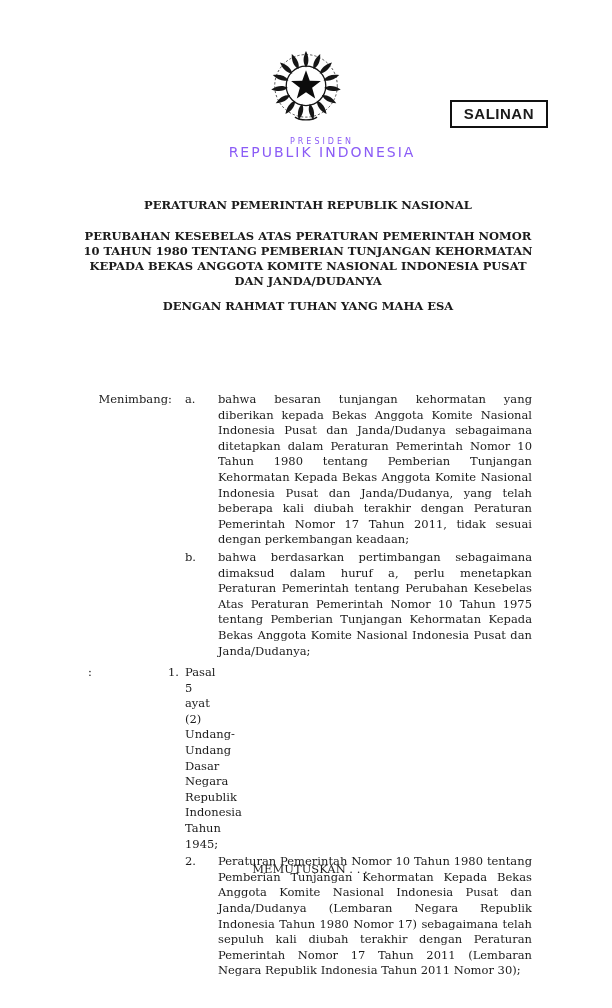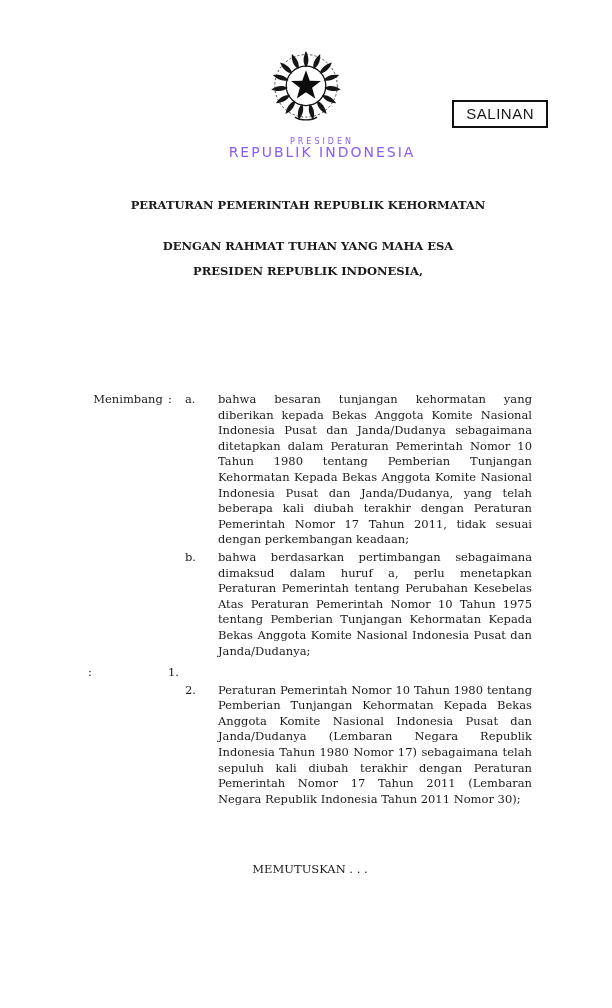--- a/index.html
+++ b/index.html
@@ -42,21 +42,21 @@
     letter-spacing: 2px;
     line-height: 11px;
   }
   .salinan-badge {
     position: absolute;
     top: 100px;
     right: 64px;
     border: 2px solid #111;
     padding: 3px 12px 4px 12px;
     font-family: "Liberation Sans", sans-serif;
-    font-weight: normal;
+    font-weight: bold;
     font-size: 15px;
     letter-spacing: 0.5px;
     background: #fff;
   }
   
   .title-block {
     position: absolute;
     top: 198px;
     left: 82px;
     width: 452px;
@@ -74,21 +74,21 @@
     left: 88px;
     width: 444px;
     font-size: 11.5px;
     line-height: 15.6px;
   }
   .clause-row {
     display: grid;
     grid-template-columns: 80px 17px 33px 1fr;
     margin-bottom: 2px;
   }
-  .clause-label { text-align: center; }
+  .clause-label { text-align: right; }
   .clause-colon { text-align: left; }
   .clause-marker { text-align: left; }
   .clause-text { text-align: justify; }
   .section-gap { height: 4px; }
   
   .continuation {
     position: absolute;
     top: 862px;
     left: 88px;
     width: 444px;
@@ -133,27 +133,27 @@
   <div class="salinan-badge">
     <span>SALINAN</span>
   </div>
 
   <div class="letterhead">
     <div class="lh1">PRESIDEN</div>
     <div class="lh2">REPUBLIK INDONESIA</div>
   </div>
 
   <div class="title-block">
-    <div class="t-line">PERATURAN PEMERINTAH REPUBLIK KEHORMATAN</div>
+    <div class="t-line">PERATURAN PEMERINTAH REPUBLIK NASIONAL</div>
     <div class="t-spacer-sm"></div>
     <div class="t-spacer-sm"></div>
+    <div class="t-line">PERUBAHAN KESEBELAS ATAS PERATURAN PEMERINTAH NOMOR 10 TAHUN 1980 TENTANG PEMBERIAN TUNJANGAN KEHORMATAN KEPADA BEKAS ANGGOTA KOMITE NASIONAL INDONESIA PUSAT DAN JANDA/DUDANYA</div>
     <div class="t-spacer-md"></div>
     <div class="t-line">DENGAN RAHMAT TUHAN YANG MAHA ESA</div>
     <div class="t-spacer-md"></div>
-    <div class="t-line">PRESIDEN REPUBLIK INDONESIA,</div>
   </div>
 
   <div class="body-block">
 
     <div class="clause-row">
       <div class="clause-label">Menimbang</div>
       <div class="clause-colon">:</div>
       <div class="clause-marker">a.</div>
       <div class="clause-text">bahwa besaran tunjangan kehormatan yang diberikan kepada Bekas Anggota Komite Nasional Indonesia Pusat dan Janda/Dudanya sebagaimana ditetapkan dalam Peraturan Pemerintah Nomor 10 Tahun 1980 tentang Pemberian Tunjangan Kehormatan Kepada Bekas Anggota Komite Nasional Indonesia Pusat dan Janda/Dudanya, yang telah beberapa kali diubah terakhir dengan Peraturan Pemerintah Nomor 17 Tahun 2011, tidak sesuai dengan perkembangan keadaan;</div>
     </div>
@@ -163,20 +163,21 @@
       <div class="clause-colon"></div>
       <div class="clause-marker">b.</div>
       <div class="clause-text">bahwa berdasarkan pertimbangan sebagaimana dimaksud dalam huruf a, perlu menetapkan Peraturan Pemerintah tentang Perubahan Kesebelas Atas Peraturan Pemerintah Nomor 10 Tahun 1975 tentang Pemberian Tunjangan Kehormatan Kepada Bekas Anggota Komite Nasional Indonesia Pusat dan Janda/Dudanya;</div>
     </div>
 
     <div class="section-gap"></div>
 
     <div class="clause-row">
       <div class="clause-colon">:</div>
       <div class="clause-marker">1.</div>
+      <div class="clause-text">Pasal 5 ayat (2) Undang-Undang Dasar Negara Republik Indonesia Tahun 1945;</div>
     </div>
 
     <div class="clause-row">
       <div class="clause-label"></div>
       <div class="clause-colon"></div>
       <div class="clause-marker">2.</div>
       <div class="clause-text">Peraturan Pemerintah Nomor 10 Tahun 1980 tentang Pemberian Tunjangan Kehormatan Kepada Bekas Anggota Komite Nasional Indonesia Pusat dan Janda/Dudanya (Lembaran Negara Republik Indonesia Tahun 1980 Nomor 17) sebagaimana telah sepuluh kali diubah terakhir dengan Peraturan Pemerintah Nomor 17 Tahun 2011 (Lembaran Negara Republik Indonesia Tahun 2011 Nomor 30);</div>
     </div>
 
   </div>

